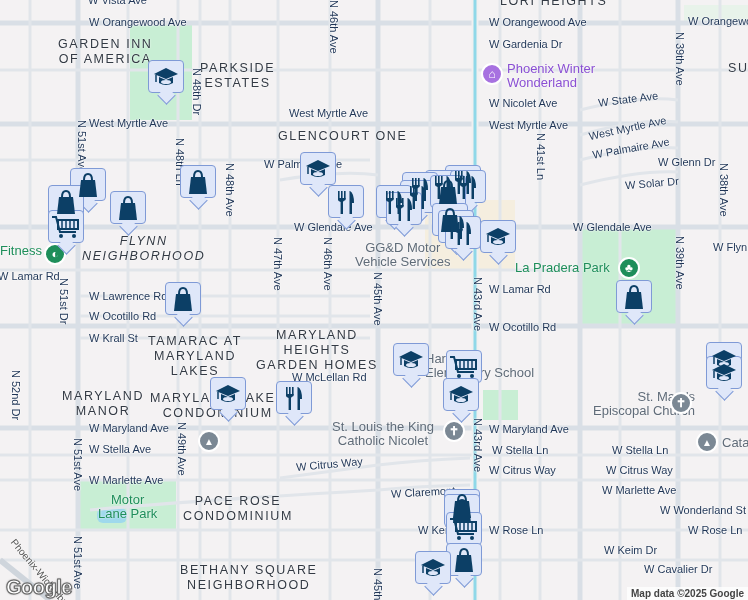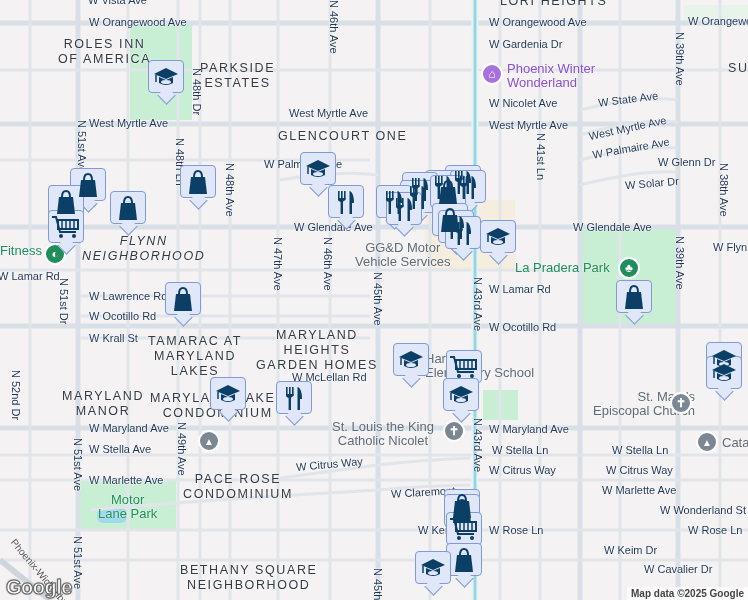--- a/index.html
+++ b/index.html
@@ -76,21 +76,21 @@
       <path d="M90 510 Q200 500 378 490 Q420 486 470 485"></path>
     </g>
 
     <line x1="475" y1="0" x2="475" y2="600" stroke="#f0f0f0" stroke-width="7"></line>
     <line x1="475" y1="0" x2="475" y2="600" stroke="#8fd8e8" stroke-width="3"></line>
 
     <line x1="0" y1="560" x2="50" y2="600" stroke="#cfd5dc" stroke-width="6"></line>
   </svg>
 
   <div class="nb" style="left:58px;top:37px;">
-    <div>ROLES INN</div>
+    <div>GARDEN INN</div>
       <div>OF AMERICA</div>
   </div>
   <div class="nb" style="left:200px;top:61px;">
     <div>PARKSIDE</div>
       <div>ESTATES</div>
   </div>
   <div class="nb" style="left:278px;top:129px;">
     <div>GLENCOURT ONE</div>
   </div>
   <div class="nb" style="left:500px;top:-6px;">
@@ -114,21 +114,21 @@
       <div>GARDEN HOMES</div>
   </div>
   <div class="nb" style="left:62px;top:389px;">
     <div>MARYLAND</div>
       <div>MANOR</div>
   </div>
   <div class="nb" style="left:150px;top:391px;">
     <div>MARYLAND LAKES</div>
       <div>CONDOMINIUM</div>
   </div>
-  <div class="nb" style="left:183px;top:472px;text-align:center;">
+  <div class="nb" style="left:183px;top:494px;text-align:center;">
     <div>PACE ROSE</div>
       <div>CONDOMINIUM</div>
   </div>
   <div class="nb" style="left:180px;top:563px;">
     <div>BETHANY SQUARE</div>
       <div>NEIGHBORHOOD</div>
   </div>
 
   <div class="lbl" style="left:88px;top:-6px;">W Vista Ave</div>
   <div class="lbl" style="left:89px;top:16px;">W Orangewood Ave</div>

